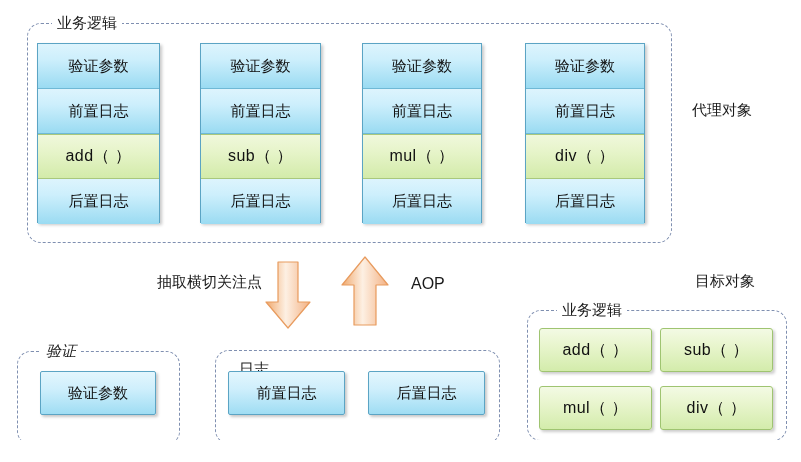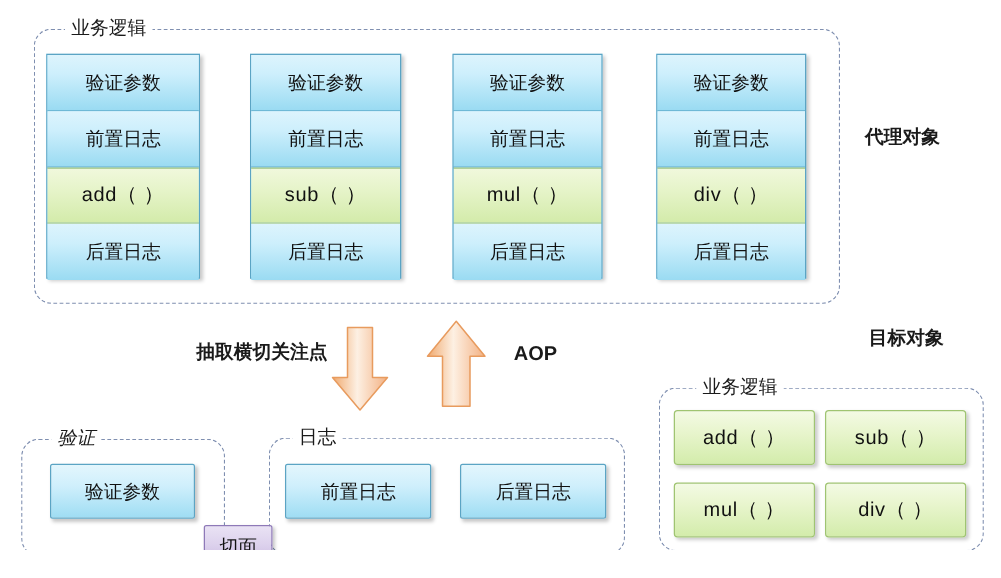--- a/index.html
+++ b/index.html
@@ -37,21 +37,20 @@
     color: #1a1a1a;
   }
 
   
   .free-label {
     position: absolute;
     font-size: 15px;
     line-height: 18px;
     white-space: nowrap;
     color: #1a1a1a;
-    font-weight: bold;
   }
   .free-label.latin {
     font-size: 16px;
     text-align: center;
   }
 
   
   .stack {
     position: absolute;
     box-sizing: border-box;
@@ -215,27 +214,26 @@
     </svg>
   </div>
 
   <div class="free-label latin" style="left:411px; top:275px;">AOP</div>
 
   <div class="group-box" style="left:17px; top:351px; width:163px; height:94px;"></div>
   <div class="group-label" style="left:41px; top:343px;font-style:italic;">验证</div>
   <div class="chip-blue" style="left:40px; top:371px; width:116px; height:44px;">验证参数</div>
 
   <div class="group-box" style="left:215px; top:350px; width:285px; height:94px;"></div>
-  <div class="group-label" style="left:234px; top:342px;">日志</div>
+  <div class="group-label" style="left:234px; top:361px;">日志</div>
   <div class="chip-blue" style="left:228px; top:371px; width:117px; height:44px;">前置日志</div>
   <div class="chip-blue" style="left:368px; top:371px; width:117px; height:44px;">后置日志</div>
 
-  <div class="badge-aspect" style="left:163px; top:420px; width:55px; height:34px;">切面</div>
-
-  <div class="free-label" style="left:695px; top:262px;">目标对象</div>
+
+  <div class="free-label" style="left:695px; top:272px;">目标对象</div>
 
   <div class="group-box" style="left:527px; top:310px; width:260px; height:131px;"></div>
   <div class="group-label" style="left:557px; top:302px;">业务逻辑</div>
 
   <div class="chip-green" style="left:539px; top:328px; width:113px; height:44px;">add（ ）</div>
   <div class="chip-green" style="left:660px; top:328px; width:113px; height:44px;">sub（ ）</div>
   <div class="chip-green" style="left:539px; top:386px; width:113px; height:44px;">mul（ ）</div>
   <div class="chip-green" style="left:660px; top:386px; width:113px; height:44px;">div（ ）</div>
 
 </div>

